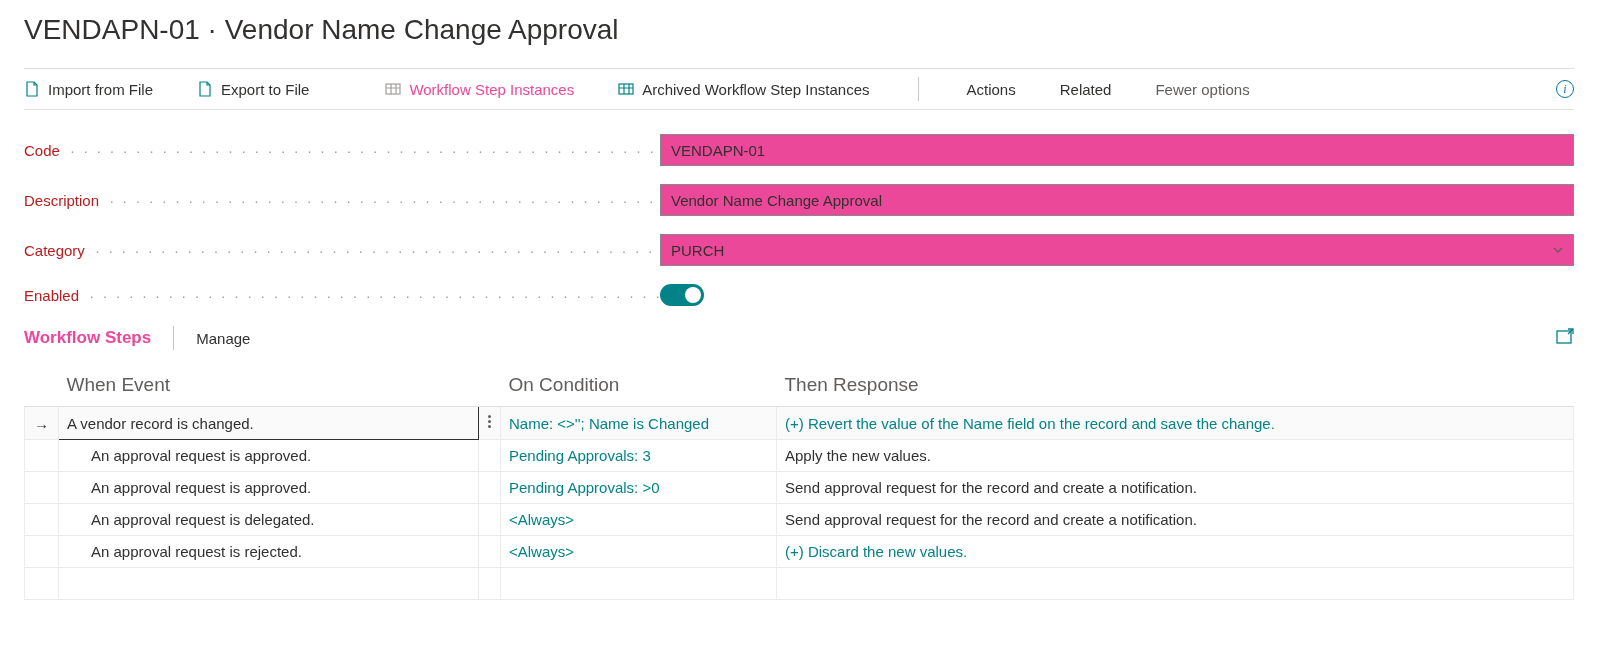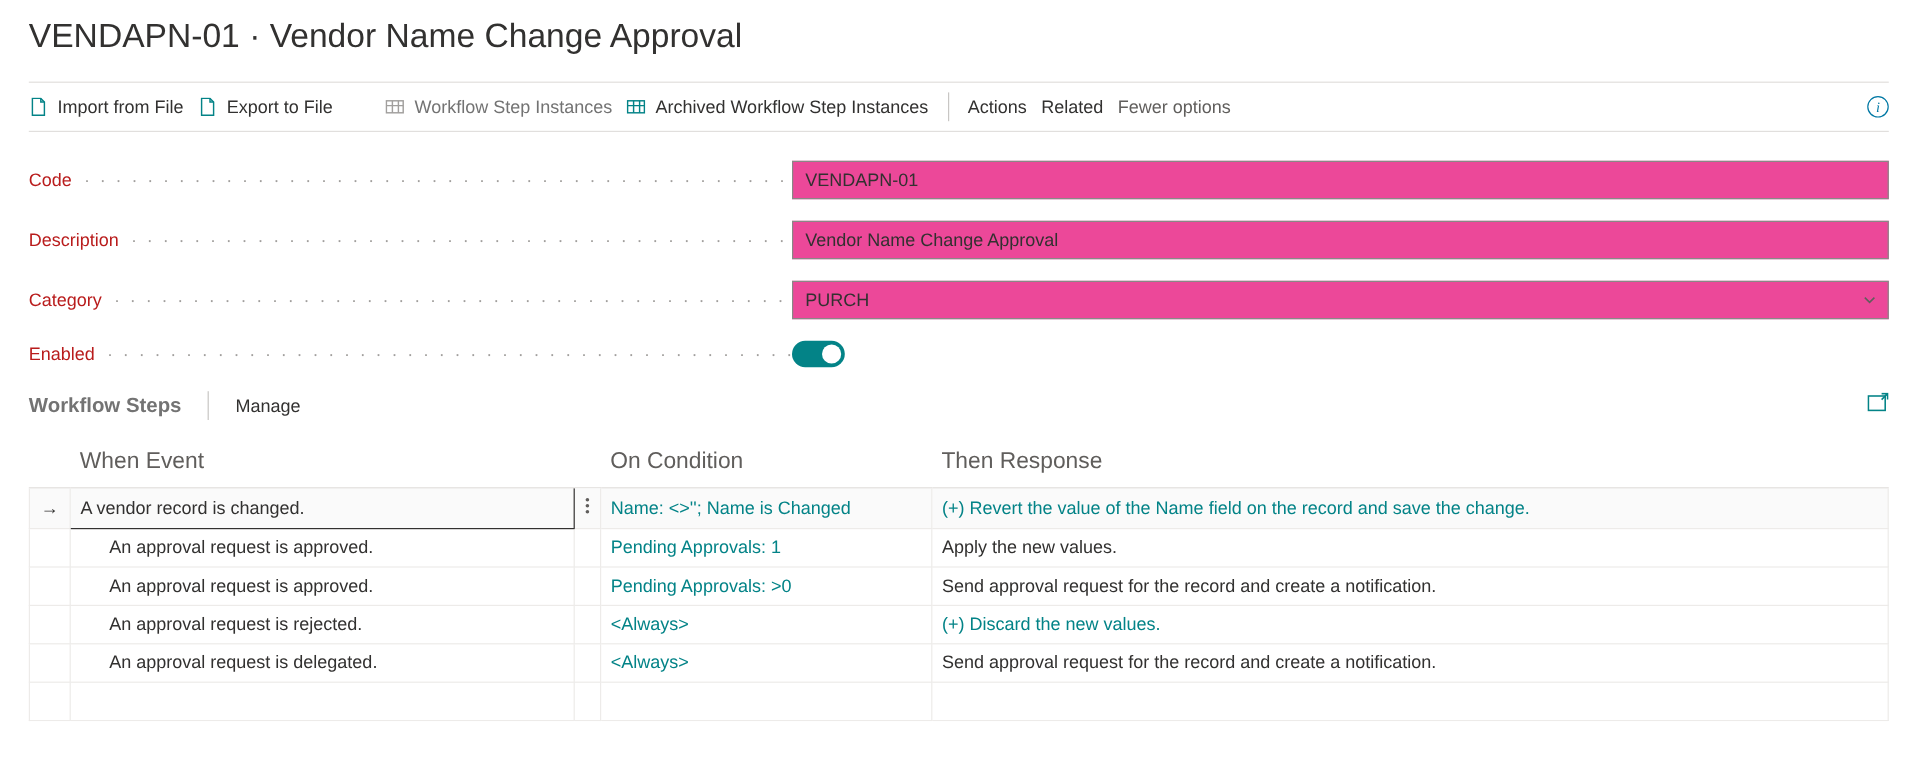--- a/index.html
+++ b/index.html
@@ -13,36 +13,36 @@
   }
   .page-title {
     font-size: 28px;
     font-weight: 400;
     color: #323130;
     margin: 14px 0 22px 0;
   }
   .toolbar {
     display: flex;
     align-items: center;
-    gap: 12px;
+    gap: 44px;
     padding: 8px 0;
     border-top: 1px solid #e1dfdd;
     border-bottom: 1px solid #e1dfdd;
     margin-bottom: 24px;
   }
   .toolbar-item {
     display: flex;
     align-items: center;
     gap: 8px;
     font-size: 15px;
     color: #323130;
     cursor: pointer;
     white-space: nowrap;
   }
-  .toolbar-item.disabled { color: #737373; padding-left: 32px; }
+  .toolbar-item.disabled { color: #ec4899; padding-left: 32px; }
   .toolbar-item .ticon { width: 16px; height: 16px; flex-shrink:0; }
   .toolbar-divider { width:1px; height:24px; background:#c8c6c4; margin:0 4px;}
   .toolbar-right { margin-left: auto; display:flex; align-items:center; }
   .info-icon {
     width:18px; height:18px; border:1.5px solid #0078a4; border-radius:50%;
     display:flex; align-items:center; justify-content:center;
     color:#0078a4; font-size:12px; font-family:Georgia,serif; font-style:italic;
     cursor:pointer;
   }
   .form-row {
@@ -71,21 +71,21 @@
     width:44px; height:22px; background:#038387; border-radius:11px;
     position:relative; cursor:pointer;
   }
   .toggle::after{
     content:""; position:absolute; right:3px; top:3px;
     width:16px; height:16px; background:#fff; border-radius:50%;
   }
   .section-hdr {
     display:flex; align-items:center; gap:22px; margin:20px 0 14px 0;
   }
-  .section-title { font-size:17px; font-weight:600; color:#737373; }
+  .section-title { font-size:17px; font-weight:600; color:#ec4899; }
   .section-divider { width:1px; height:24px; background:#c8c6c4; }
   .section-action { font-size:15px; color:#323130; cursor:pointer; }
   .section-right { margin-left:auto; }
   .expand-icon { cursor:pointer; color:#038387; }
 
   .grid {
     border-collapse:collapse; width:100%; table-layout:fixed;
   }
   .grid th {
     text-align:left; font-weight:400; font-size:19px; color:#605e5c;
@@ -217,45 +217,45 @@
         <td class="arrow-cell">→</td>
         <td class="event-cell">A vendor record is changed.</td>
         <td class="menu-cell"><span class="vdots"><span></span><span></span><span></span></span></td>
         <td class="link">Name: &lt;&gt;''; Name is Changed</td>
         <td class="link">(+) Revert the value of the Name field on the record and save the change.</td>
       </tr>
       <tr>
         <td class="arrow-cell"></td>
         <td class="event-cell indent1">An approval request is approved.</td>
         <td class="menu-cell"></td>
-        <td class="link">Pending Approvals: 1</td>
+        <td class="link">Pending Approvals: 3</td>
         <td>Apply the new values.</td>
       </tr>
       <tr>
         <td class="arrow-cell"></td>
         <td class="event-cell indent1">An approval request is approved.</td>
         <td class="menu-cell"></td>
         <td class="link">Pending Approvals: &gt;0</td>
         <td>Send approval request for the record and create a notification.</td>
       </tr>
       <tr>
         <td class="arrow-cell"></td>
+        <td class="event-cell indent1">An approval request is delegated.</td>
+        <td class="menu-cell"></td>
+        <td class="link">&lt;Always&gt;</td>
+        <td>Send approval request for the record and create a notification.</td>
+      </tr>
+      <tr>
+        <td class="arrow-cell"></td>
         <td class="event-cell indent1">An approval request is rejected.</td>
         <td class="menu-cell"></td>
         <td class="link">&lt;Always&gt;</td>
         <td class="link">(+) Discard the new values.</td>
       </tr>
       <tr>
-        <td class="arrow-cell"></td>
-        <td class="event-cell indent1">An approval request is delegated.</td>
-        <td class="menu-cell"></td>
-        <td class="link">&lt;Always&gt;</td>
-        <td>Send approval request for the record and create a notification.</td>
-      </tr>
-      <tr>
         <td>&nbsp;</td>
         <td>&nbsp;</td>
         <td>&nbsp;</td>
         <td>&nbsp;</td>
         <td>&nbsp;</td>
       </tr>
     </tbody>
 </table>
 
 </body></html>

